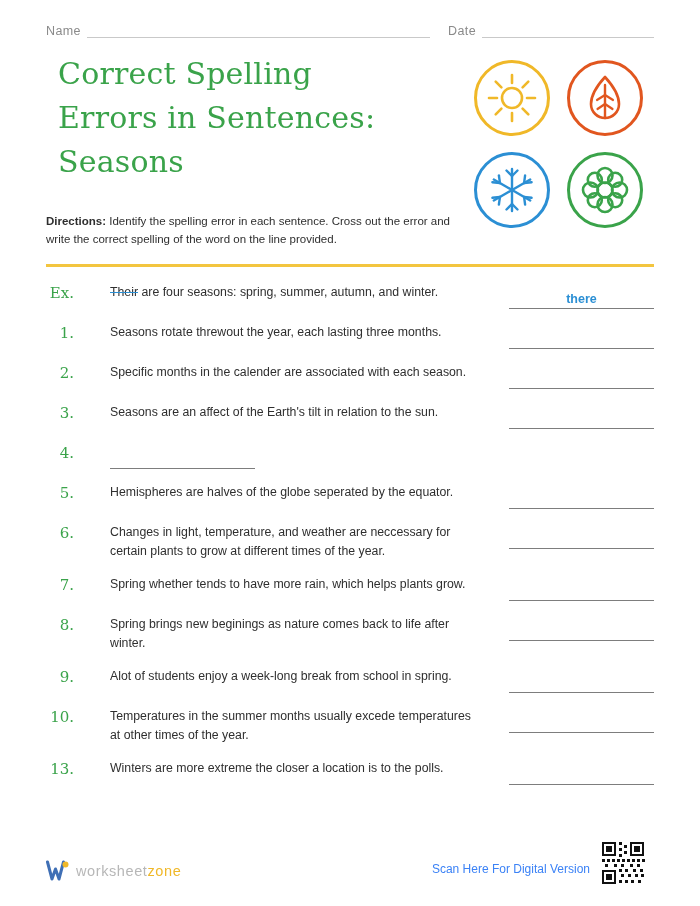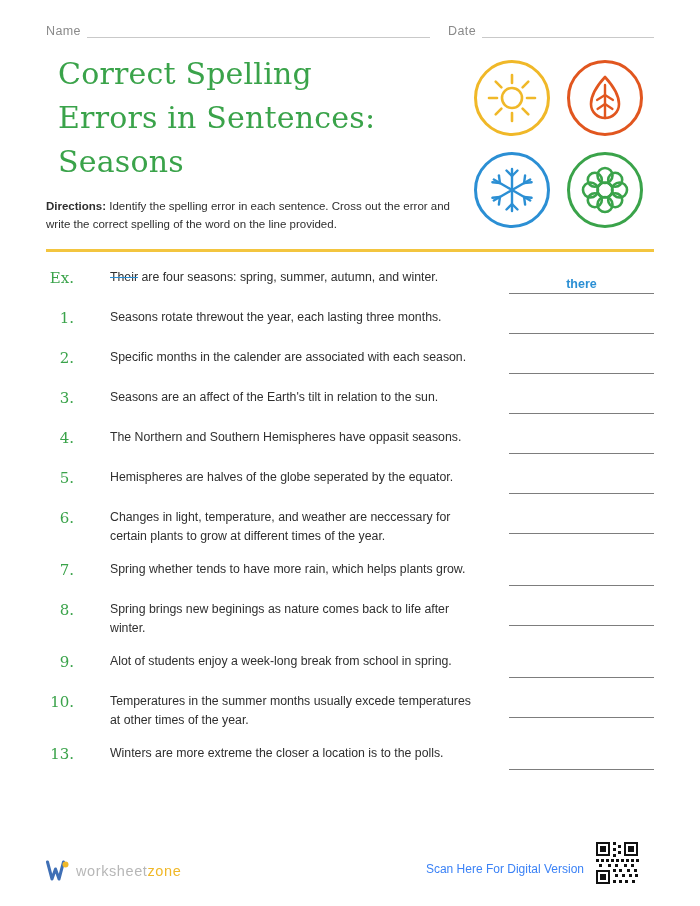--- a/index.html
+++ b/index.html
@@ -55,21 +55,21 @@
     font-family: "DejaVu Serif", serif;
     color: #3aa34a;
     font-size: 30px;
     line-height: 1.47;
     font-weight: normal;
     letter-spacing: 0.2px;
     margin: 12px;
     width: 430px;
   }
   .directions {
-    margin-top: 14px;
+    margin-top: 29px;
     width: 430px;
     font-size: 11.5px;
     line-height: 1.5;
     color: #2f2f2f;
   }
   .directions b { font-weight: bold; }
 
   
   .icons {
     position: absolute;
@@ -150,21 +150,21 @@
     text-align: center;
     color: #2b8fd4;
     font-size: 12.5px;
     font-weight: bold;
   }
 
   
   .footer {
     position: absolute;
     left: 46px;
-    right: 60px;
+    right: 54px;
     bottom: 18px;
     height: 50px;
   }
   .brand {
     position: absolute;
     left: 0;
     bottom: 6px;
     display: flex;
     align-items: center;
     gap: 7px;
@@ -321,21 +321,20 @@
     <div class="qrow">
       <div class="qnum">3.</div>
       <div class="qtext">Seasons are an affect of the Earth's tilt in relation to the sun.</div>
       <div class="answer">
           <span class="ans-text"></span>
         </div>
     </div>
 
     <div class="qrow">
       <div class="qnum">4.</div>
-      <div class="qtext">The Northern and Southern Hemispheres have oppasit seasons.</div>
       <div class="answer">
           <span class="ans-text"></span>
         </div>
     </div>
 
     <div class="qrow">
       <div class="qnum">5.</div>
       <div class="qtext">Hemispheres are halves of the globe seperated by the equator.</div>
       <div class="answer">
           <span class="ans-text"></span>

